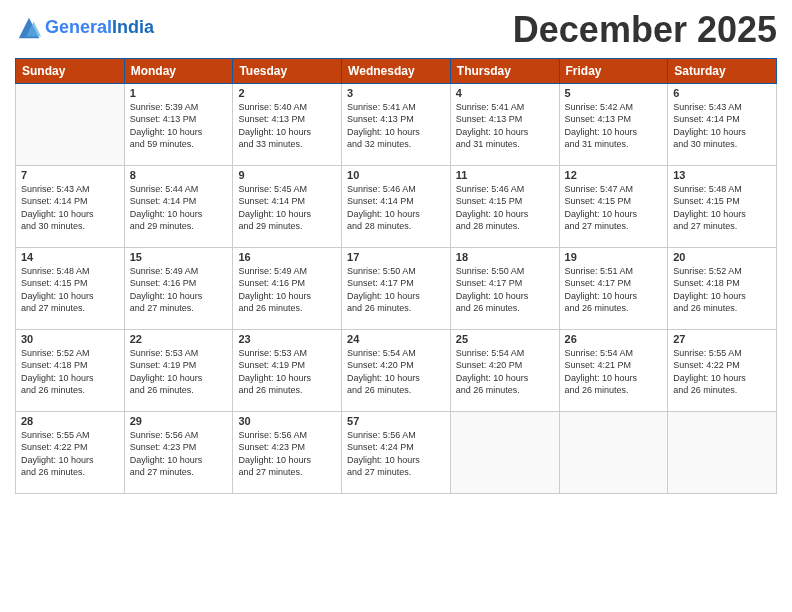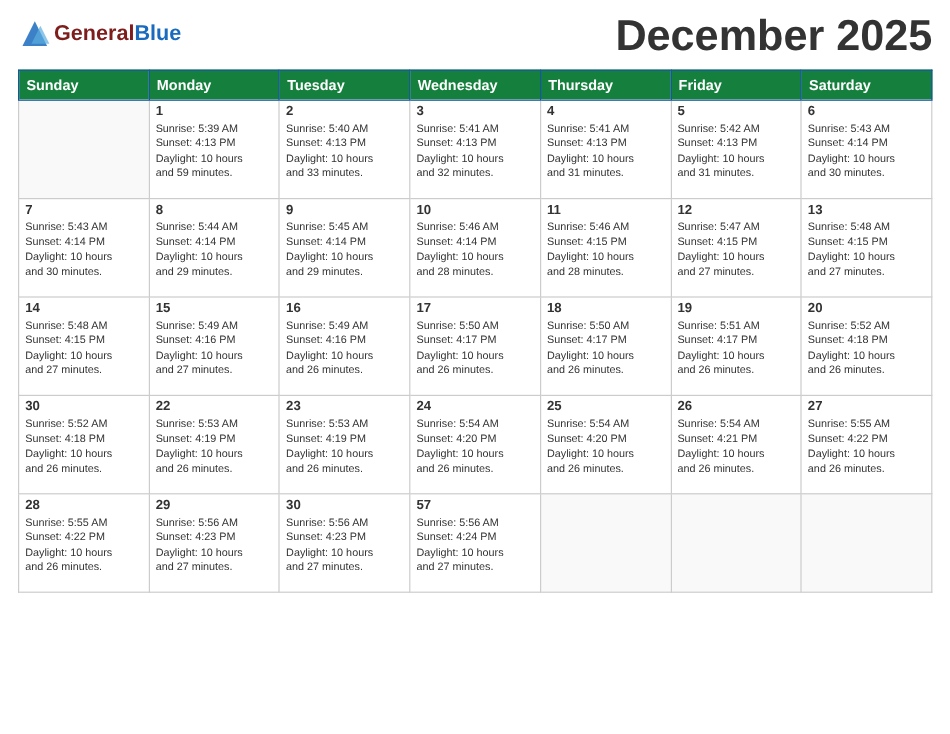--- a/index.html
+++ b/index.html
@@ -24,21 +24,21 @@
     .logo {
       display: flex;
       align-items: center;
       margin-top: 4px;
     }
     .logo-text {
       font-size: 18px;
       font-weight: bold;
       line-height: 1.1;
     }
-    .logo-general { color: #7f1d1d; }
+    .logo-general { color: #3b82f6; }
     .logo-blue { color: #1a6bbd; }
     .logo-icon {
       width: 28px;
       height: 28px;
       margin-right: 2px;
     }
     .title-block {
       text-align: left;
     }
     .month-title {
@@ -50,21 +50,21 @@
     .location {
       font-size: 14px;
       color: #555;
     }
     .calendar {
       width: 100%;
       border-collapse: collapse;
       border: 1px solid #ccc;
     }
     .calendar th {
-      background-color: #15803d;
+      background-color: #c2410c;
       color: white;
       font-size: 12px;
       font-weight: bold;
       padding: 5px 6px;
       text-align: left;
       border: 1px solid #1558a0;
     }
     .calendar td {
       vertical-align: top;
       border: 1px solid #ccc;
@@ -100,21 +100,21 @@
 
 <div class="page">
   <div class="header">
     <div class="logo">
       <svg class="logo-icon" viewBox="0 0 30 30">
         <polygon points="15,4 26,26 4,26" fill="#1a6bbd" opacity="0.85"></polygon>
         <polygon points="20,8 28,24 12,24" fill="#5baee0" opacity="0.7"></polygon>
       </svg>
       <div>
         <div class="logo-text">
-          <span class="logo-general">General</span><span class="logo-blue">Blue</span>
+          <span class="logo-general">General</span><span class="logo-blue">India</span>
         </div>
       </div>
     </div>
     <div class="title-block">
       <div class="month-title">December 2025</div>
     </div>
   </div>
 
   <table class="calendar">
     <thead>

